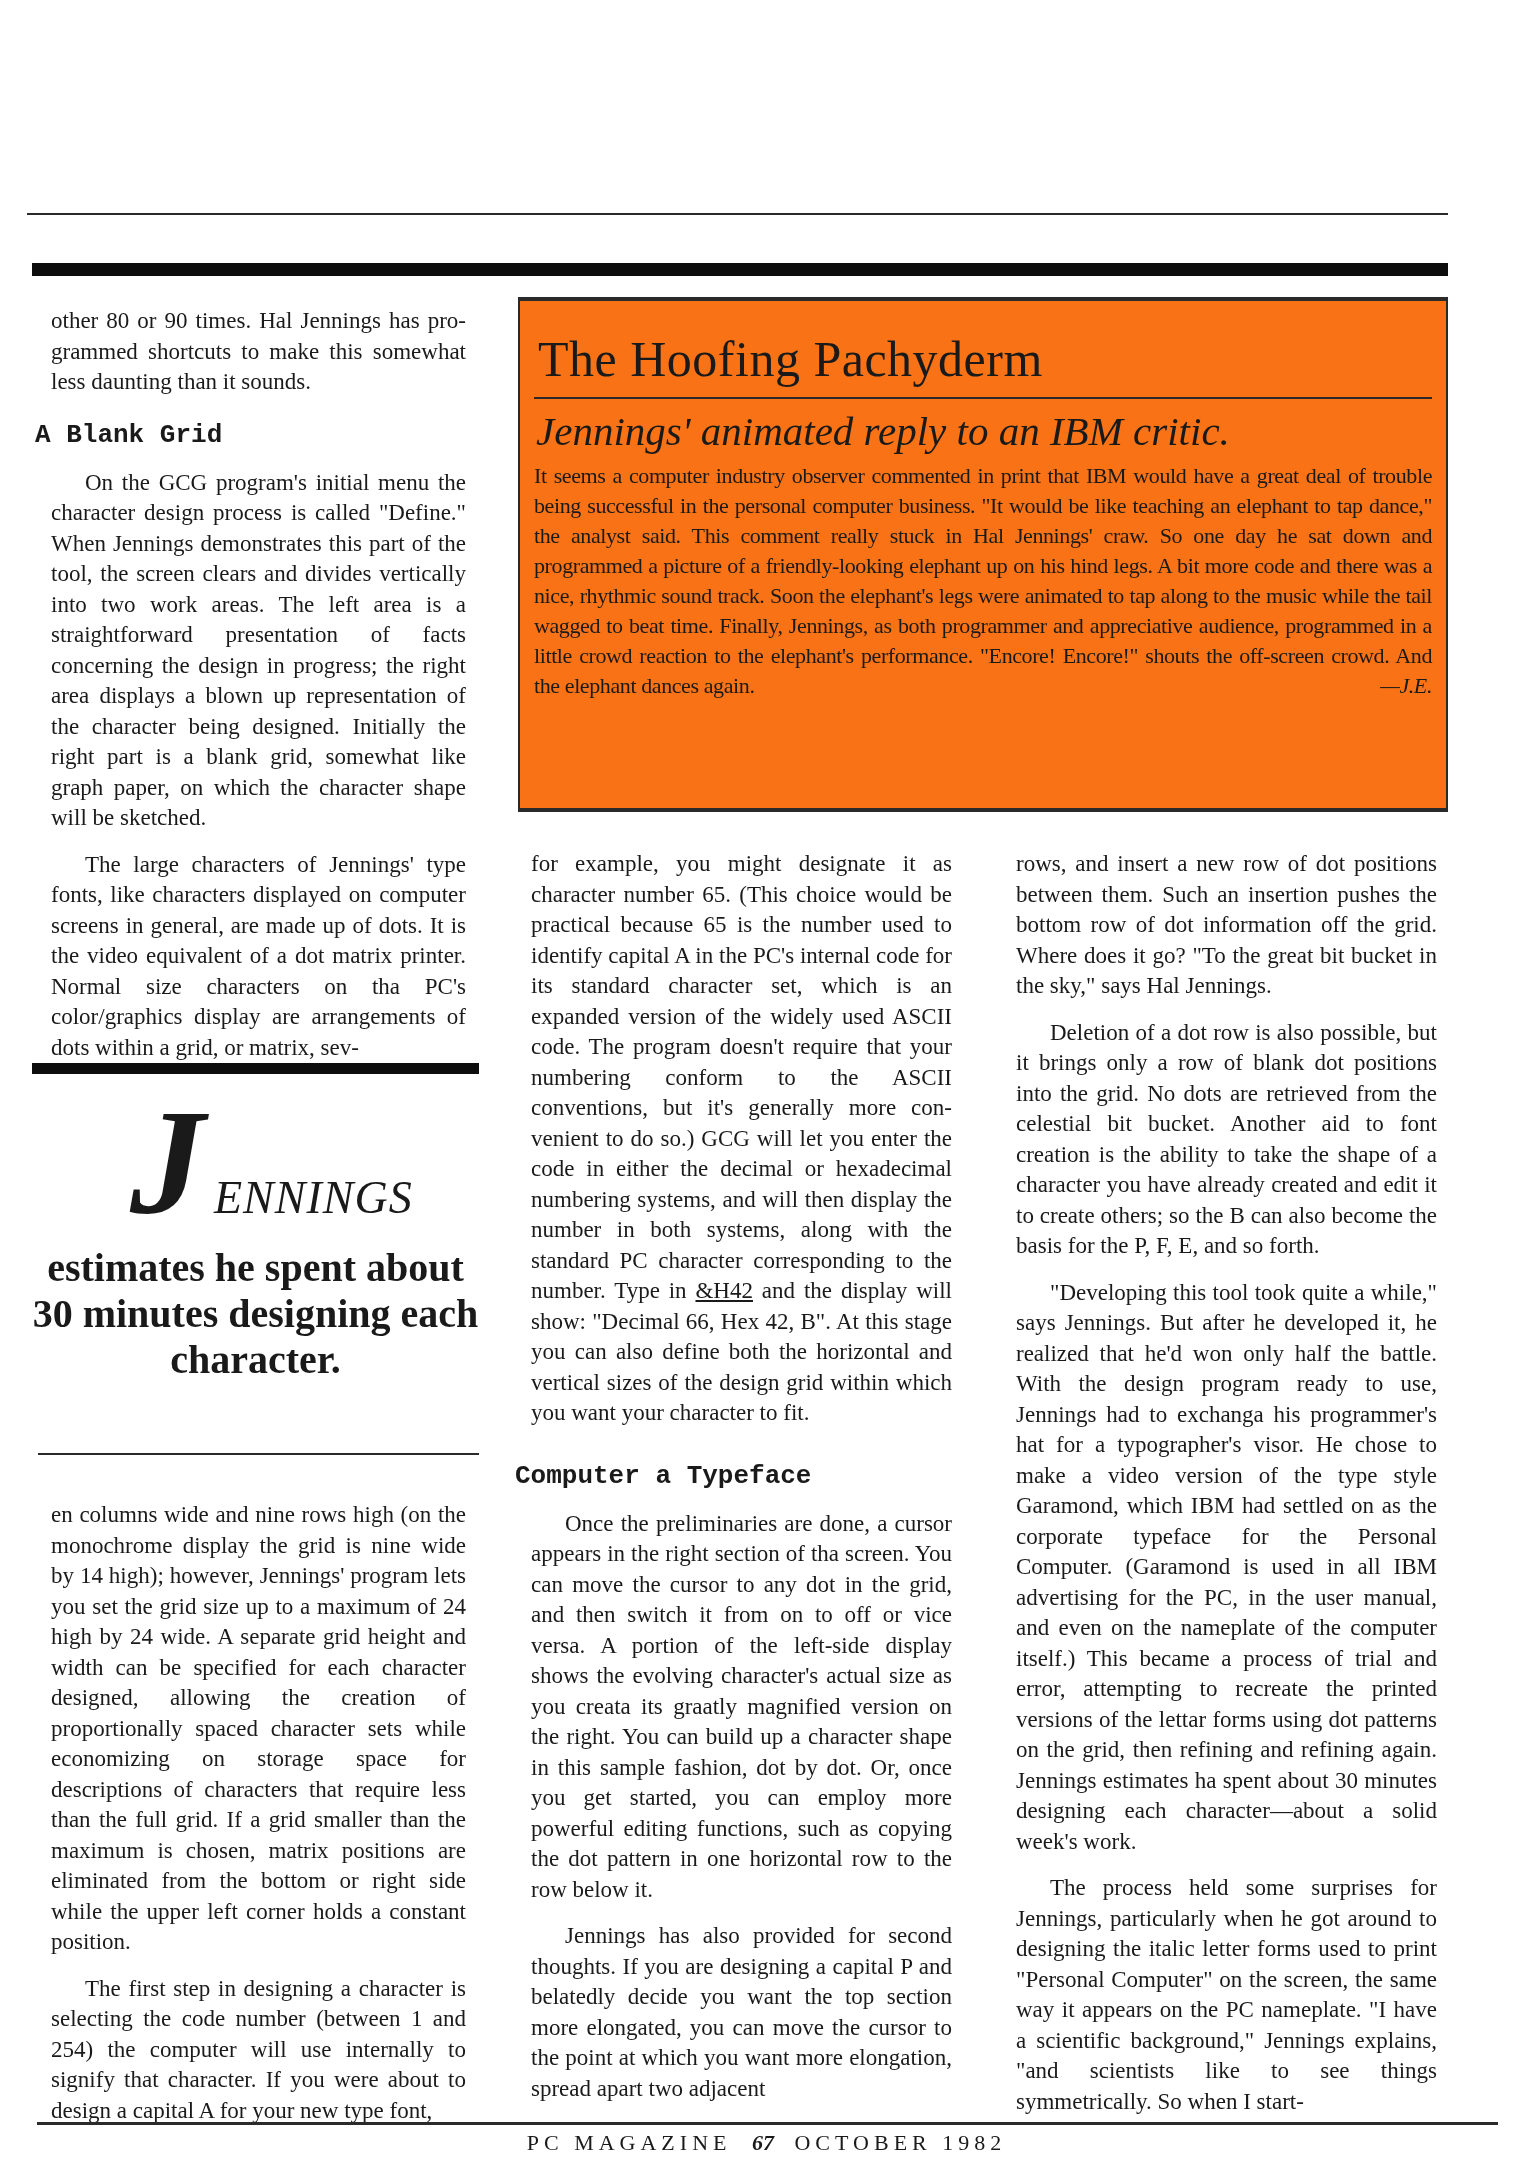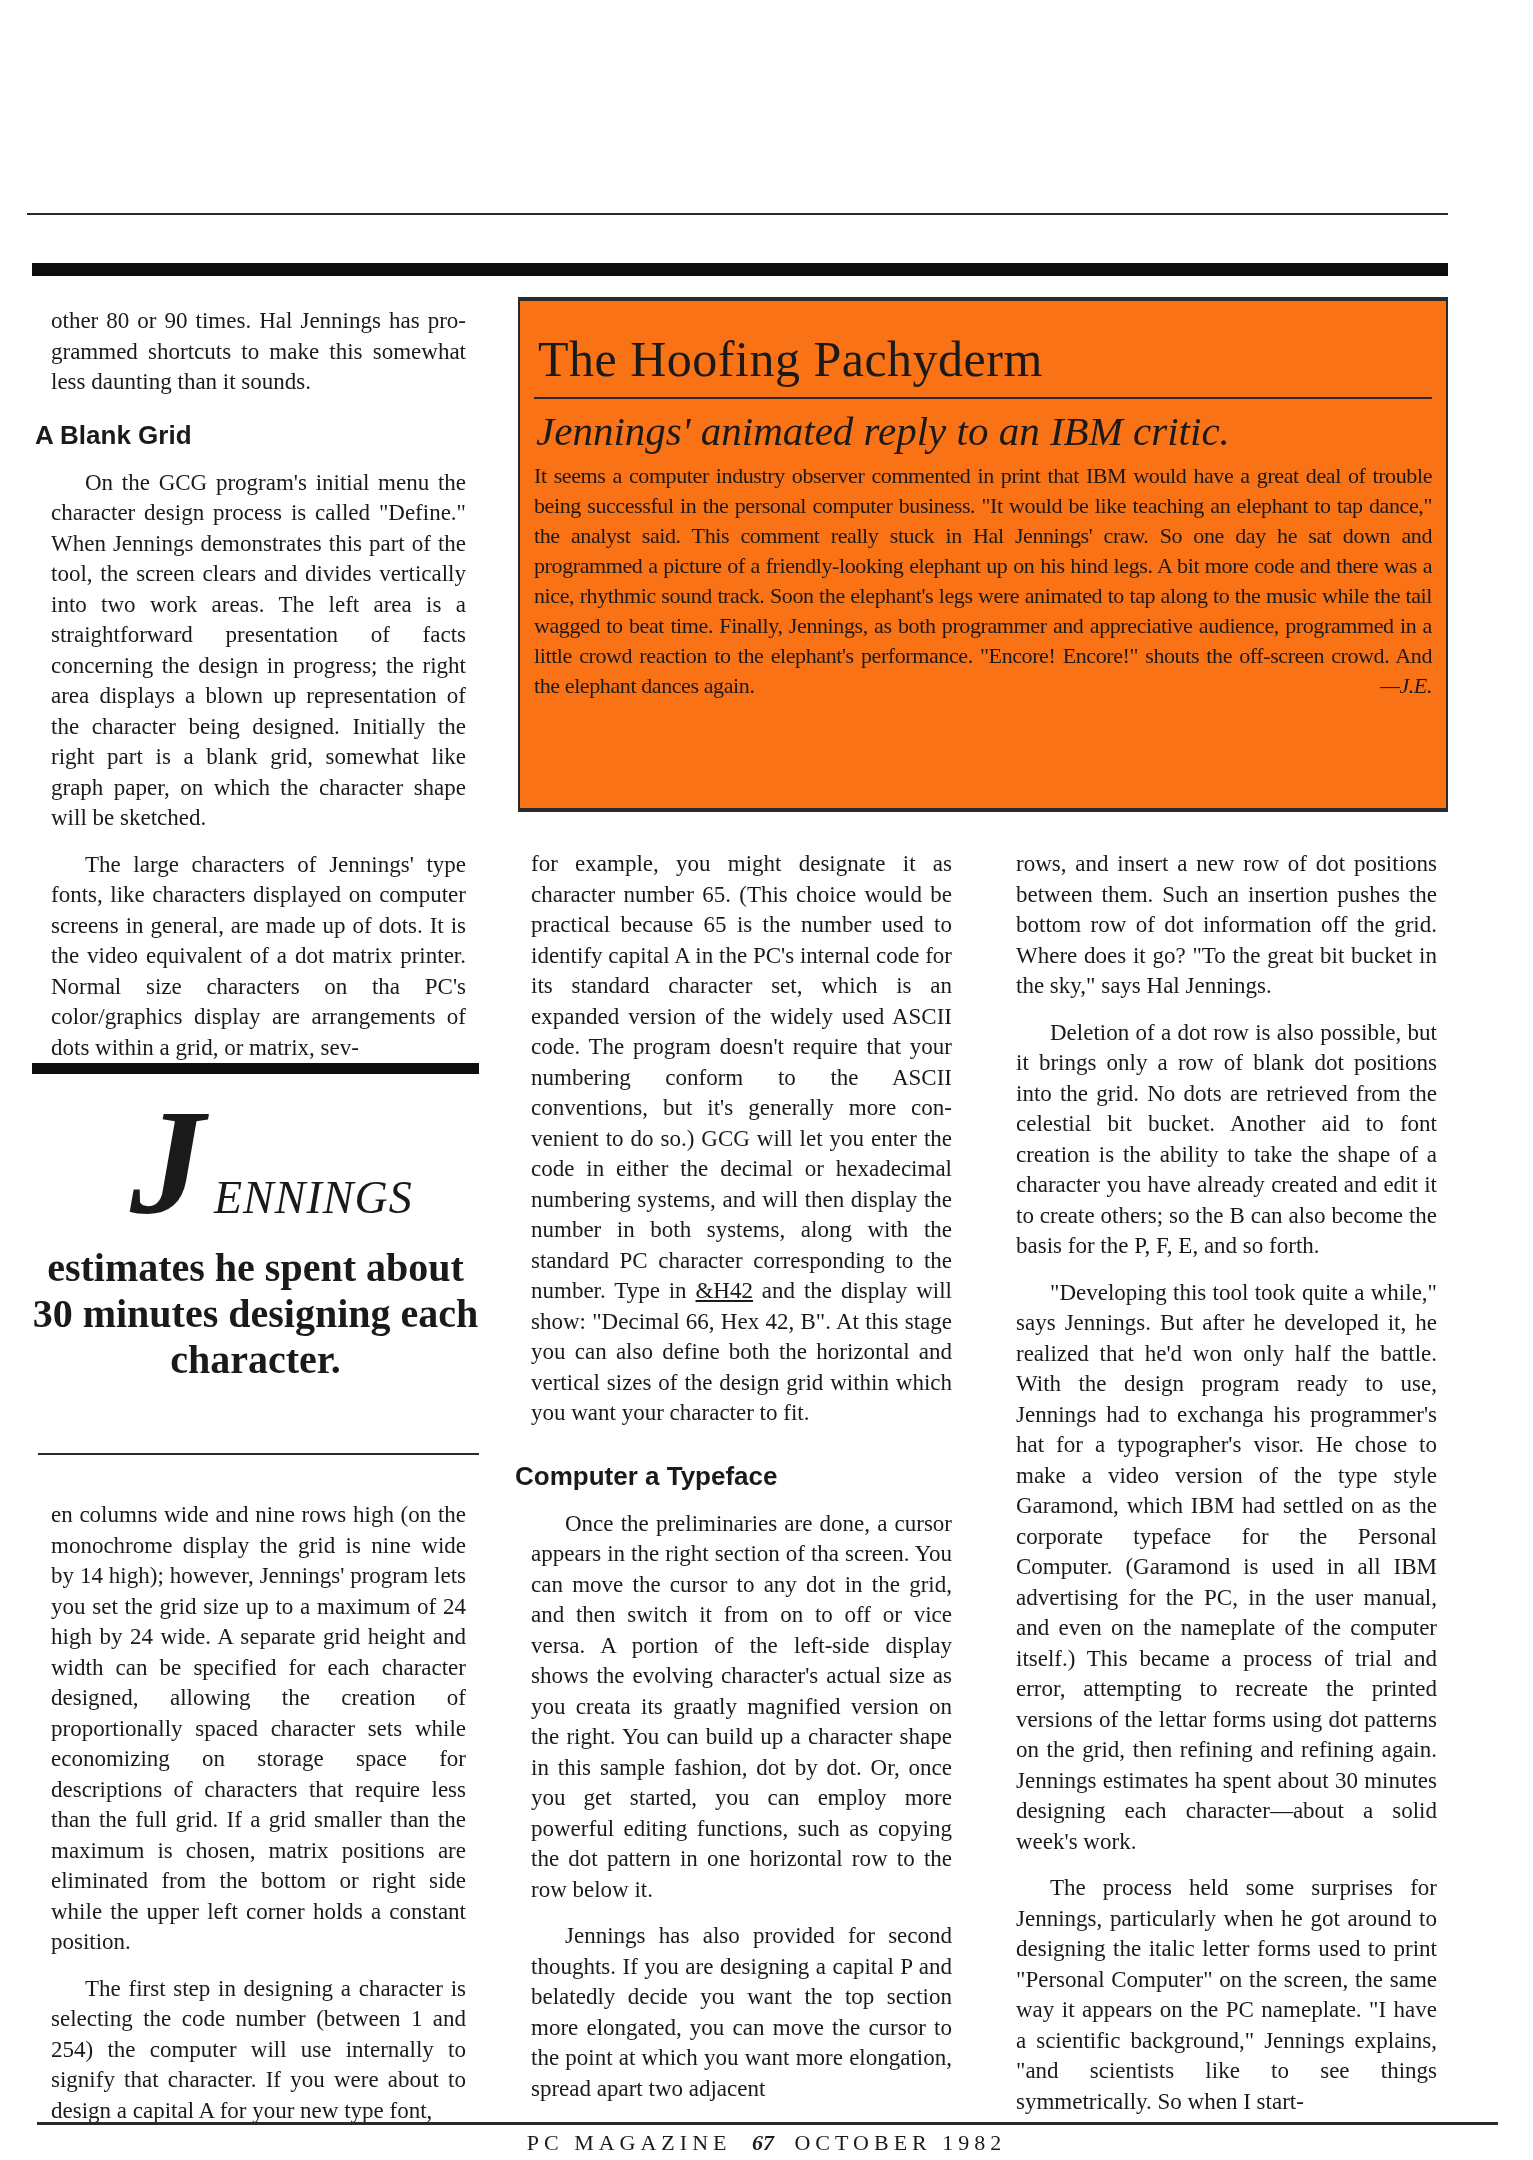--- a/index.html
+++ b/index.html
@@ -2,21 +2,21 @@
 <html><head>
 <meta charset="utf-8">
 <style>
   html, body { margin: 0; padding: 0; background: #ffffff; }
   body { width: 1533px; height: 2160px; position: relative; overflow: hidden; color: #1a1a1a; }
   .rule-thin { position: absolute; left: 27px; top: 213px; width: 1421px; height: 2px; background: #2a2a2a; }
   .rule-thick { position: absolute; left: 32px; top: 263px; width: 1416px; height: 13px; background: #0d0d0d; }
   .col { position: absolute; font-family: "Liberation Serif", "DejaVu Serif", serif; font-size: 23px; line-height: 30.5px; text-align: justify; hyphens: manual; }
   .col p { margin: 16px; text-indent: 0; }
   .col p.ind { text-indent: 34px; }
-  .col h3 { margin: 0; font-family: Liberation Sans, sans-serif; font-weight: bold; font-size: 26px; line-height: 34px; text-align: left; }
+  .col h3 { margin: 0; font-family: Liberation Mono, monospace; font-weight: bold; font-size: 26px; line-height: 34px; text-align: left; }
   .sidebar { position: absolute; left: 518px; top: 297px; width: 930px; height: 515px; background: #f97316; border: 2px solid #2a2a2a; border-top-width: 4px; border-bottom-width: 4px; box-sizing: border-box; padding: 22px 14px 10px 14px; }
   .sb-title { font-family: "Liberation Serif", serif; font-size: 50px; line-height: 60px; font-weight: normal; margin: 6px 0 8px 4px; letter-spacing: 0.5px; }
   .sb-rule { height: 2px; background: #2a2a2a; margin: 0 0 12px 0; }
   .sb-sub { font-family: "Liberation Serif", serif; font-style: italic; font-size: 41px; line-height: 40px; margin: 0 0 10px 2px; }
   .sb-body { font-family: "Liberation Serif", serif; font-size: 22px; line-height: 30px; text-align: justify; margin: 0; letter-spacing: -0.4px; }
   .sb-sign { display: block; text-align: right; font-style: italic; margin-top: -30px; }
   .pq-rule-top { position: absolute; left: 32px; top: 1063px; width: 447px; height: 11px; background: #0d0d0d; }
   .pq-rule-bot { position: absolute; left: 38px; top: 1453px; width: 441px; height: 2px; background: #2a2a2a; }
   .pullquote { position: absolute; left: 32px; top: 1095px; width: 447px; text-align: center; font-family: "Liberation Serif", serif; }
   .pq-head { position: relative; height: 150px; }

